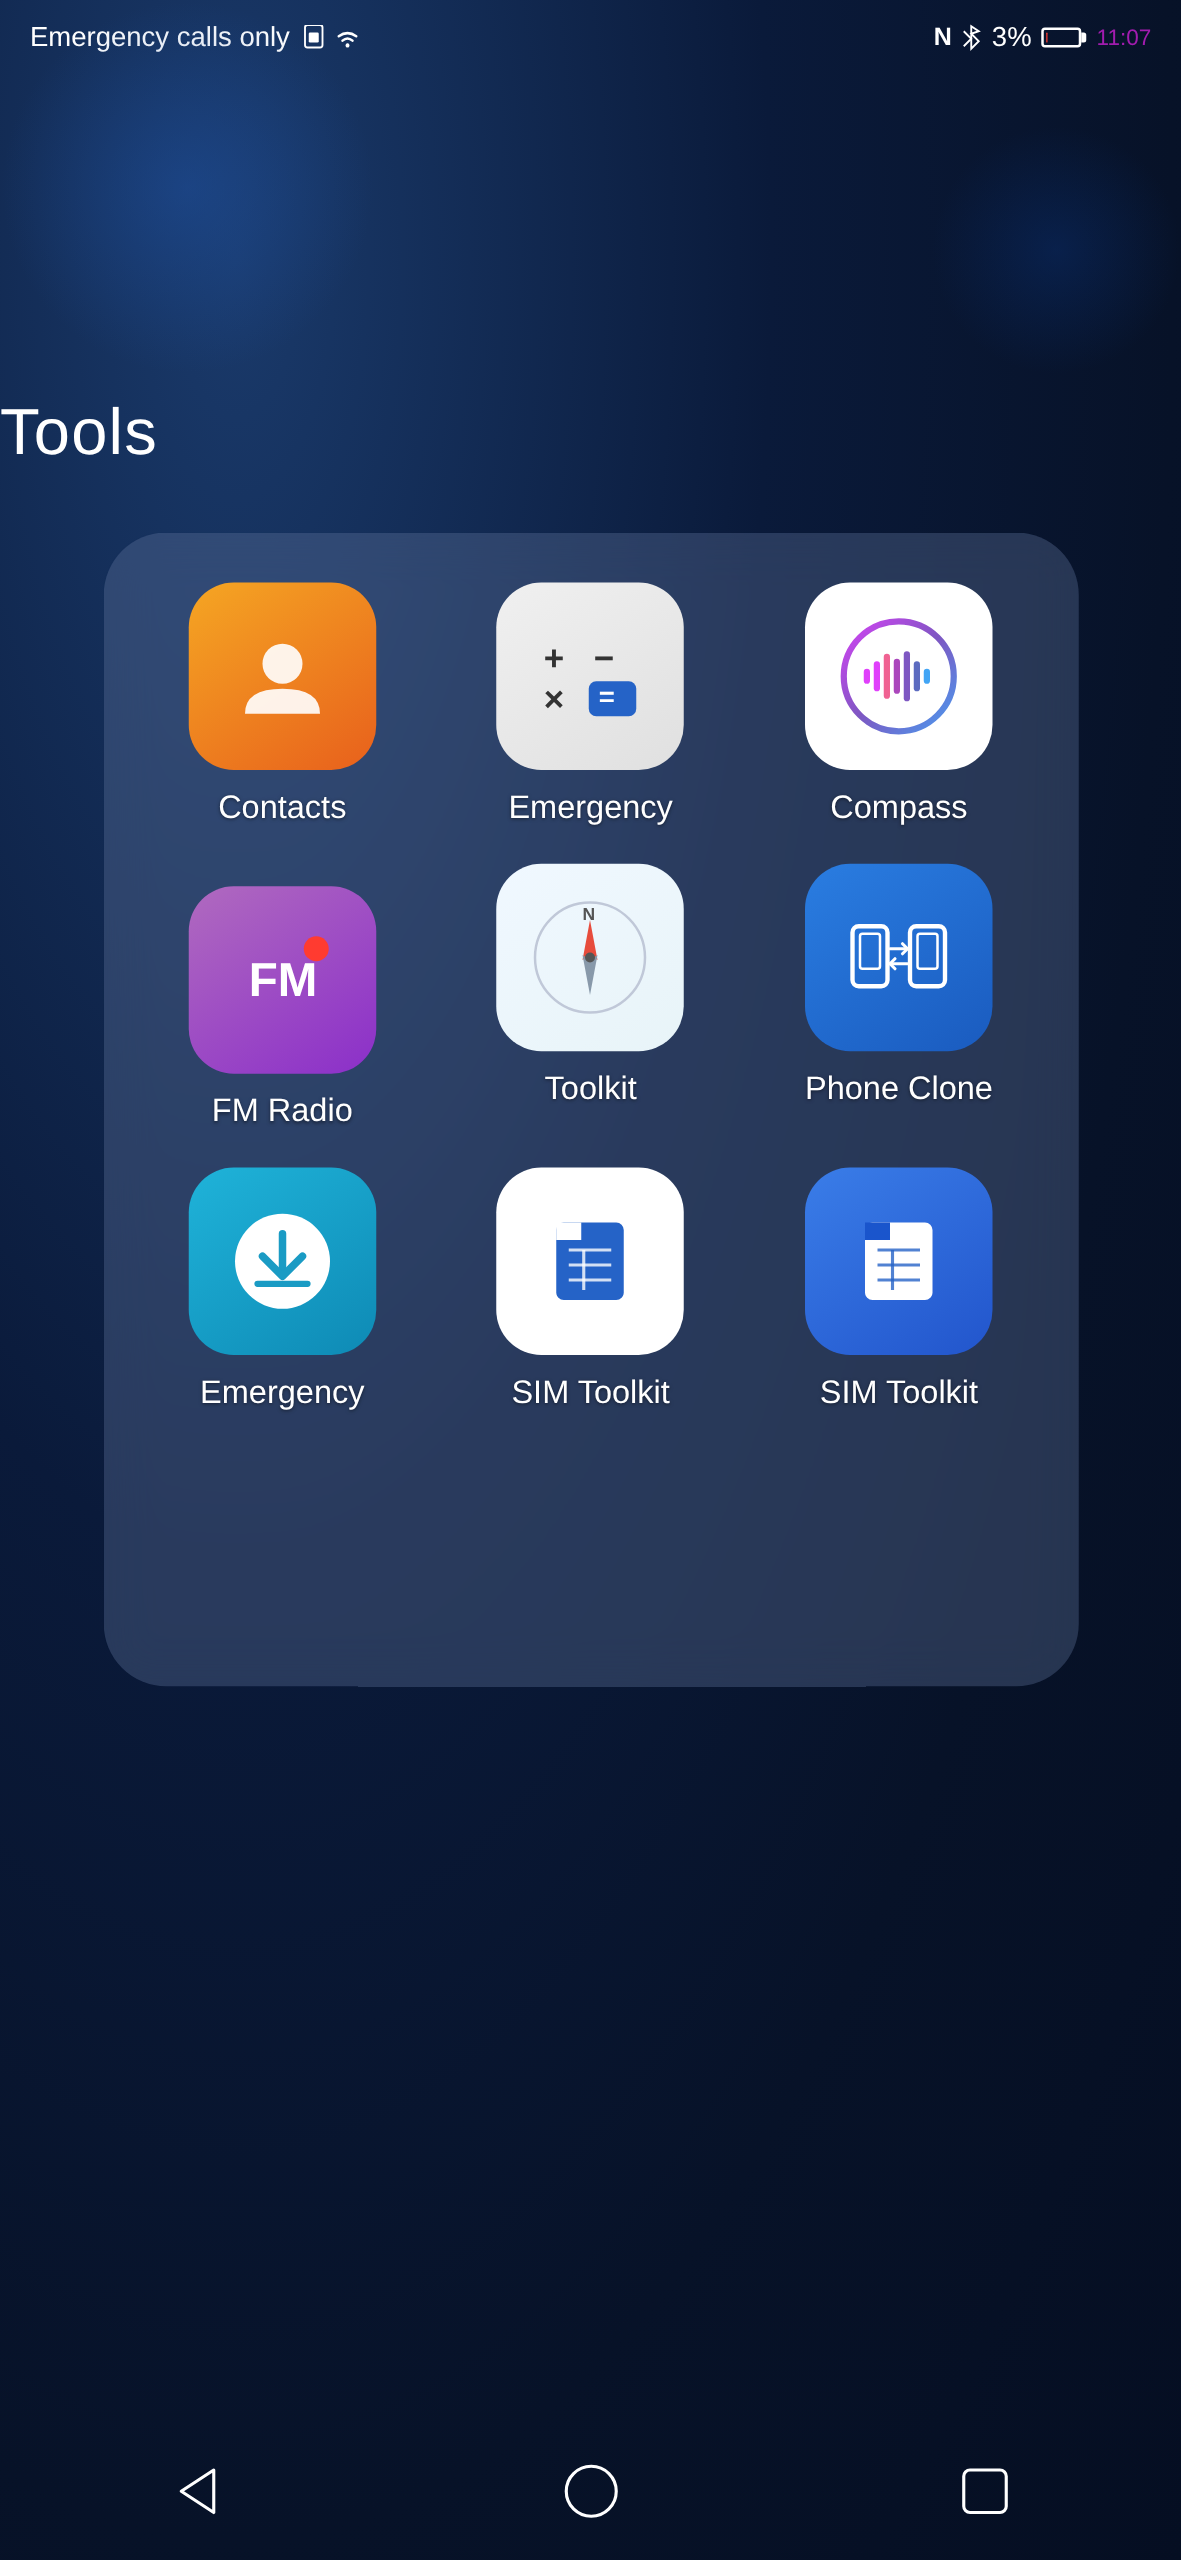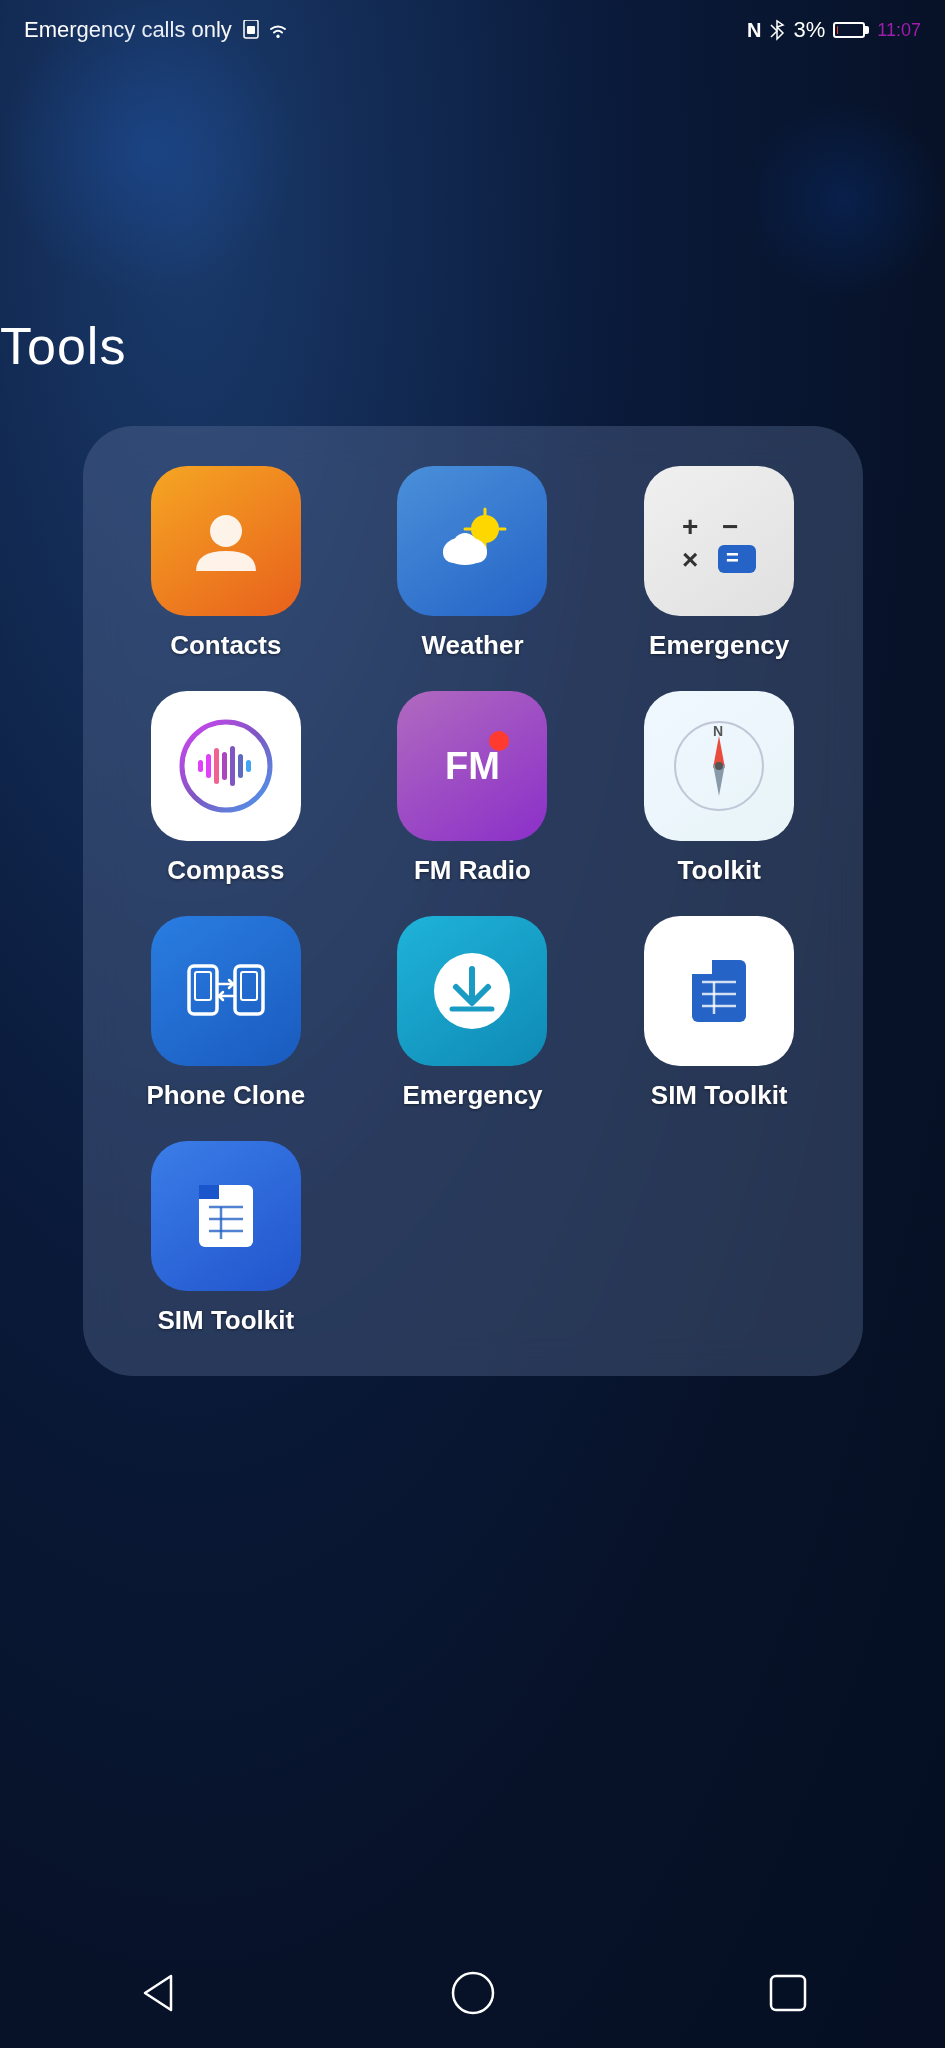--- a/index.html
+++ b/index.html
@@ -141,21 +141,21 @@
       display: flex;
       align-items: center;
       justify-content: center;
       position: relative;
       overflow: hidden;
     }
 
     .app-label {
       color: white;
       font-size: 26px;
-      font-weight: 700;
+      font-weight: 400;
       text-align: center;
       text-shadow: 0 1px 3px rgba(0,0,0,0.5);
     }
 
     
     .icon-contacts {
       background: linear-gradient(145deg, #f5a623, #e8601c);
     }
 
     
@@ -169,20 +169,21 @@
     }
 
     
     .icon-recorder {
       background: white;
     }
 
     
     .icon-fm-radio {
       background: linear-gradient(145deg, #b06abf, #8b2fc9);
+      margin-top: 18px;
     }
 
     
     .icon-compass {
       background: linear-gradient(145deg, #f0f8ff, #e8f4f8);
     }
 
     
     .icon-phone-clone {
       background: linear-gradient(145deg, #2a7de1, #1a5bbf);
@@ -271,38 +272,20 @@
     <div class="app-item">
       <div class="app-icon icon-contacts">
         <svg width="80" height="80" viewBox="0 0 80 80" fill="none">
           <circle cx="40" cy="30" r="16" fill="white" opacity="0.9"></circle>
           <path d="M10 70 Q10 50 40 50 Q70 50 70 70" fill="white" opacity="0.9"></path>
         </svg>
       </div>
       <span class="app-label">Contacts</span>
     </div>
 
-    <div class="app-item">
-      <div class="app-icon icon-weather">
-        <svg width="90" height="80" viewBox="0 0 90 80" fill="none">
-
-          <circle cx="58" cy="28" r="14" fill="#FFD700"></circle>
-          <line x1="58" y1="8" x2="58" y2="14" stroke="#FFD700" stroke-width="3" stroke-linecap="round"></line>
-          <line x1="58" y1="42" x2="58" y2="48" stroke="#FFD700" stroke-width="3" stroke-linecap="round"></line>
-          <line x1="38" y1="28" x2="44" y2="28" stroke="#FFD700" stroke-width="3" stroke-linecap="round"></line>
-          <line x1="72" y1="28" x2="78" y2="28" stroke="#FFD700" stroke-width="3" stroke-linecap="round"></line>
-
-          <ellipse cx="38" cy="50" rx="22" ry="14" fill="white"></ellipse>
-          <circle cx="26" cy="52" r="10" fill="white"></circle>
-          <circle cx="50" cy="52" r="10" fill="white"></circle>
-          <circle cx="38" cy="44" r="12" fill="white"></circle>
-        </svg>
-      </div>
-      <span class="app-label">Weather</span>
-    </div>
 
     <div class="app-item">
       <div class="app-icon icon-calculator">
         <svg width="90" height="80" viewBox="0 0 90 80" fill="none">
 
           <text x="8" y="35" font-size="28" font-weight="bold" fill="#333">+</text>
           <text x="48" y="35" font-size="28" font-weight="bold" fill="#333">−</text>
           <text x="8" y="68" font-size="28" font-weight="bold" fill="#333">×</text>
 
           <rect x="44" y="44" width="38" height="28" rx="6" fill="#2563c7"></rect>

